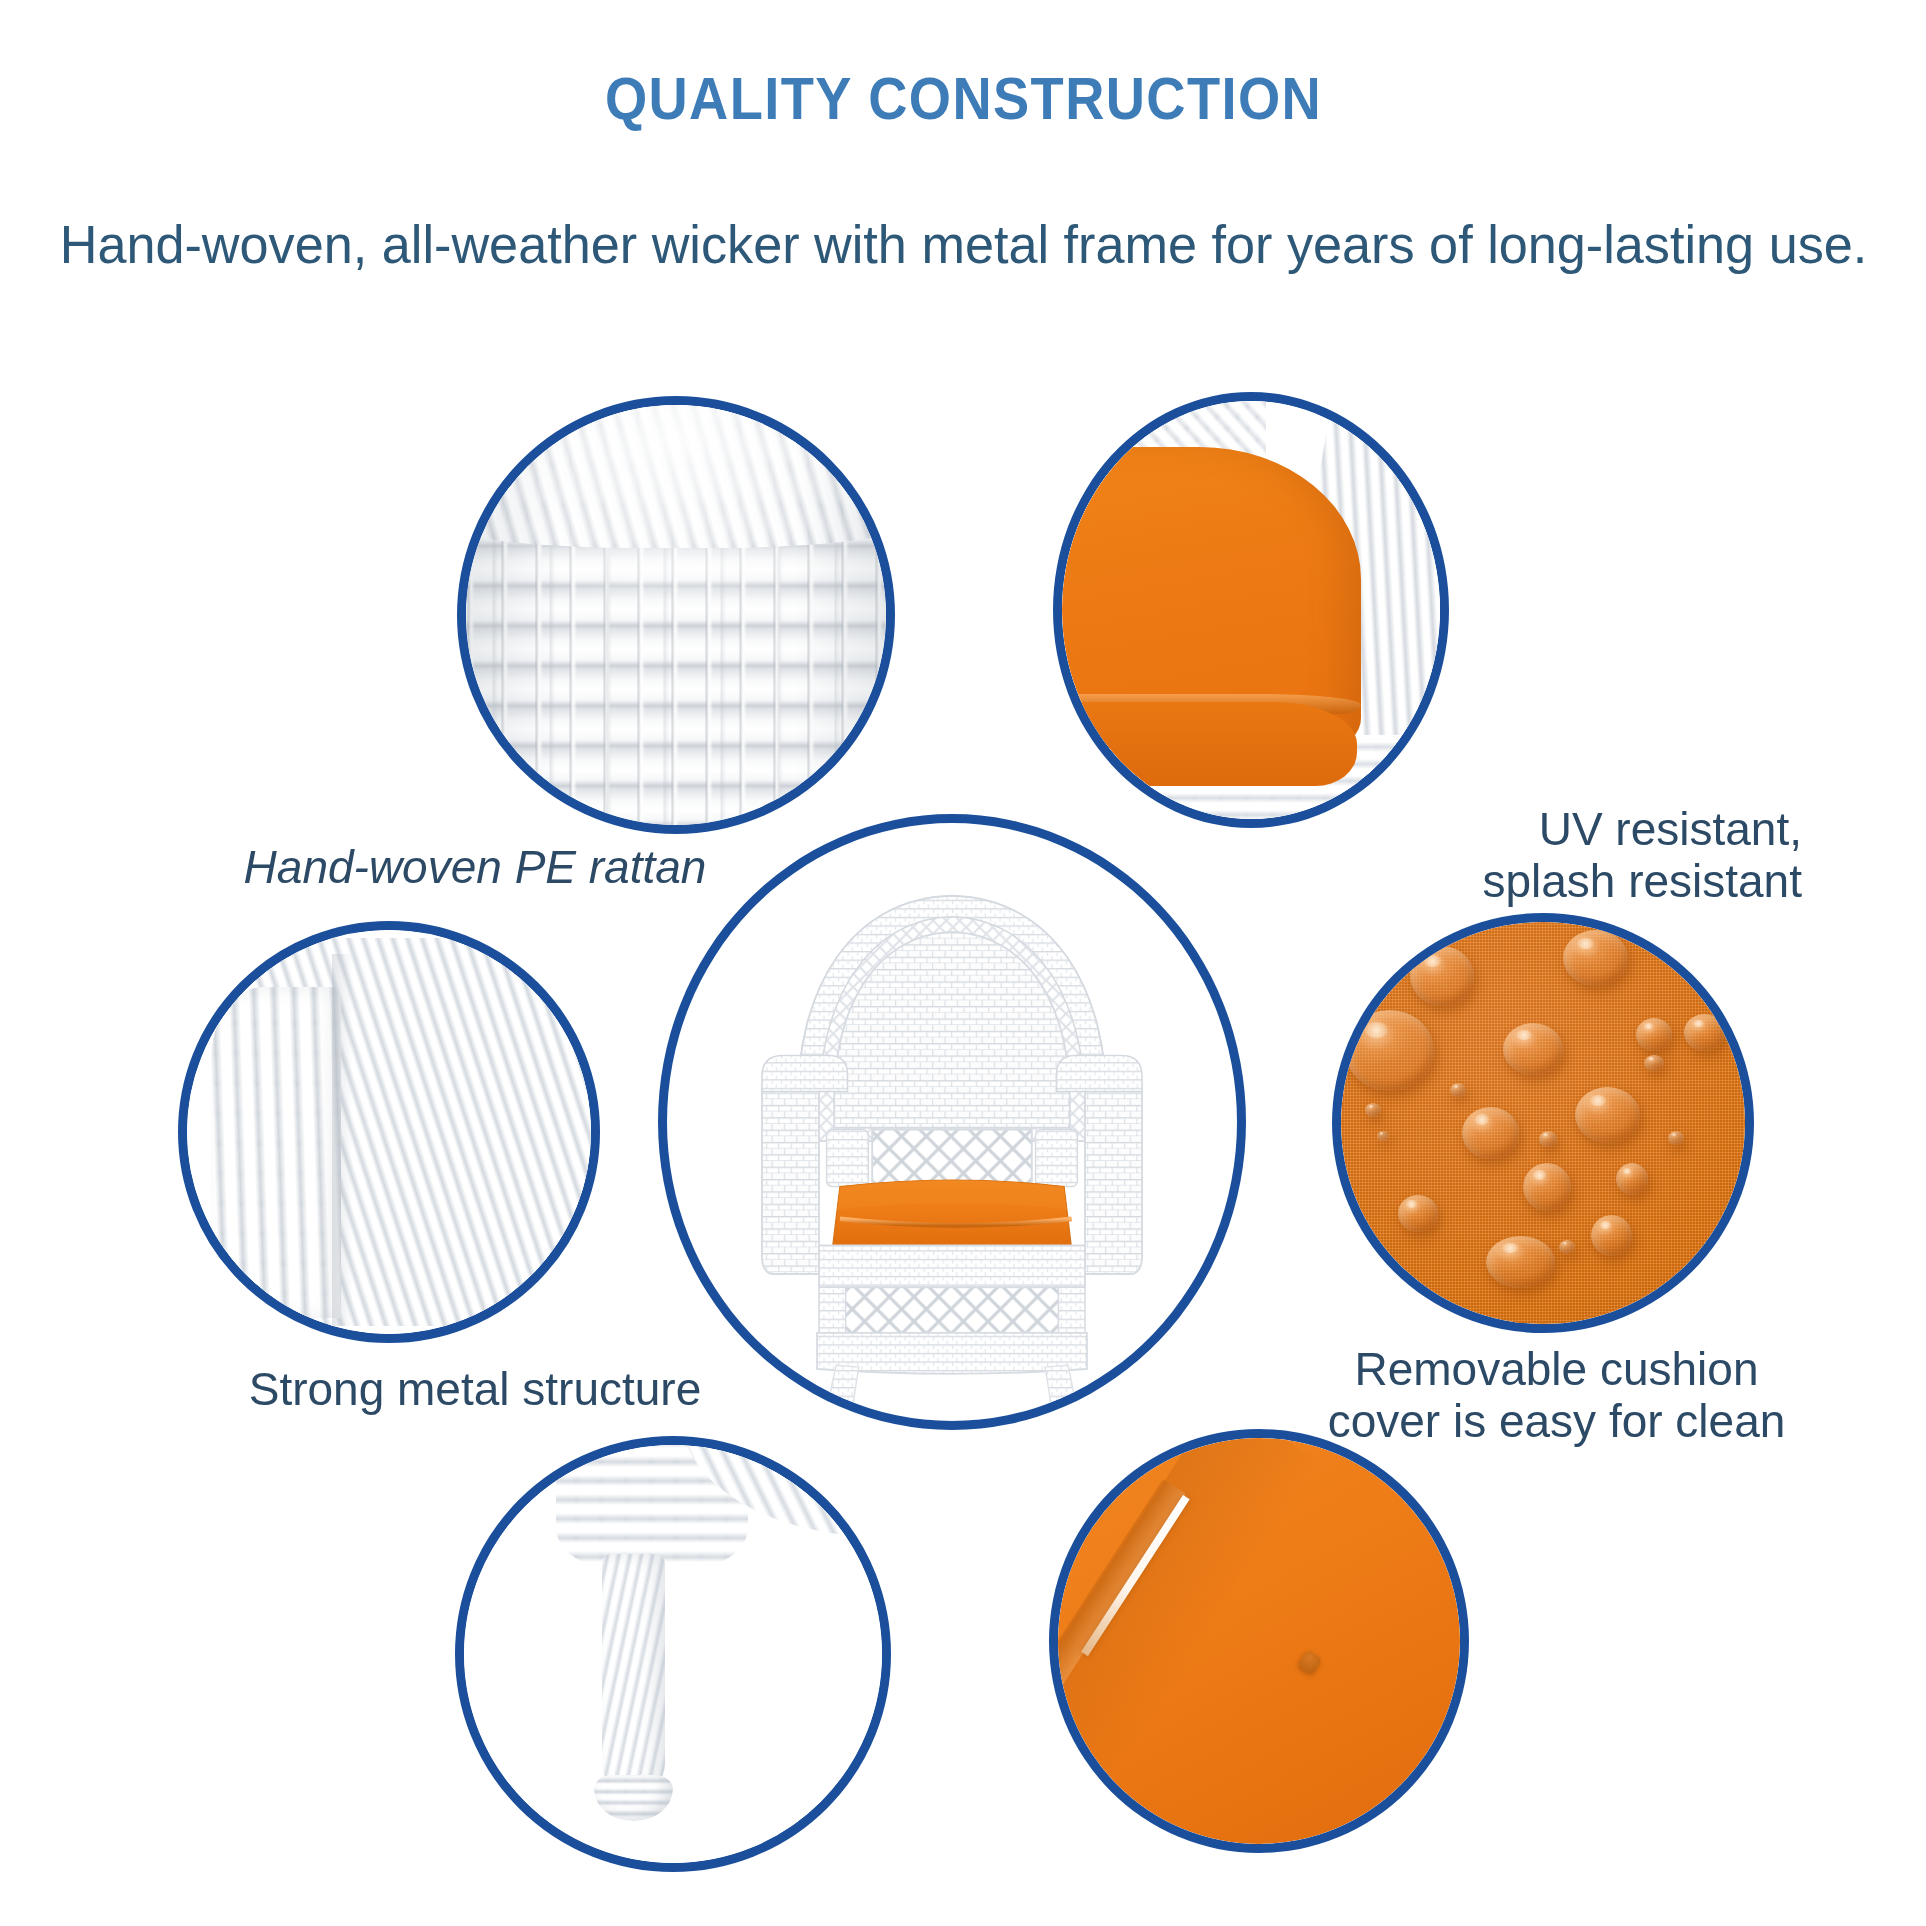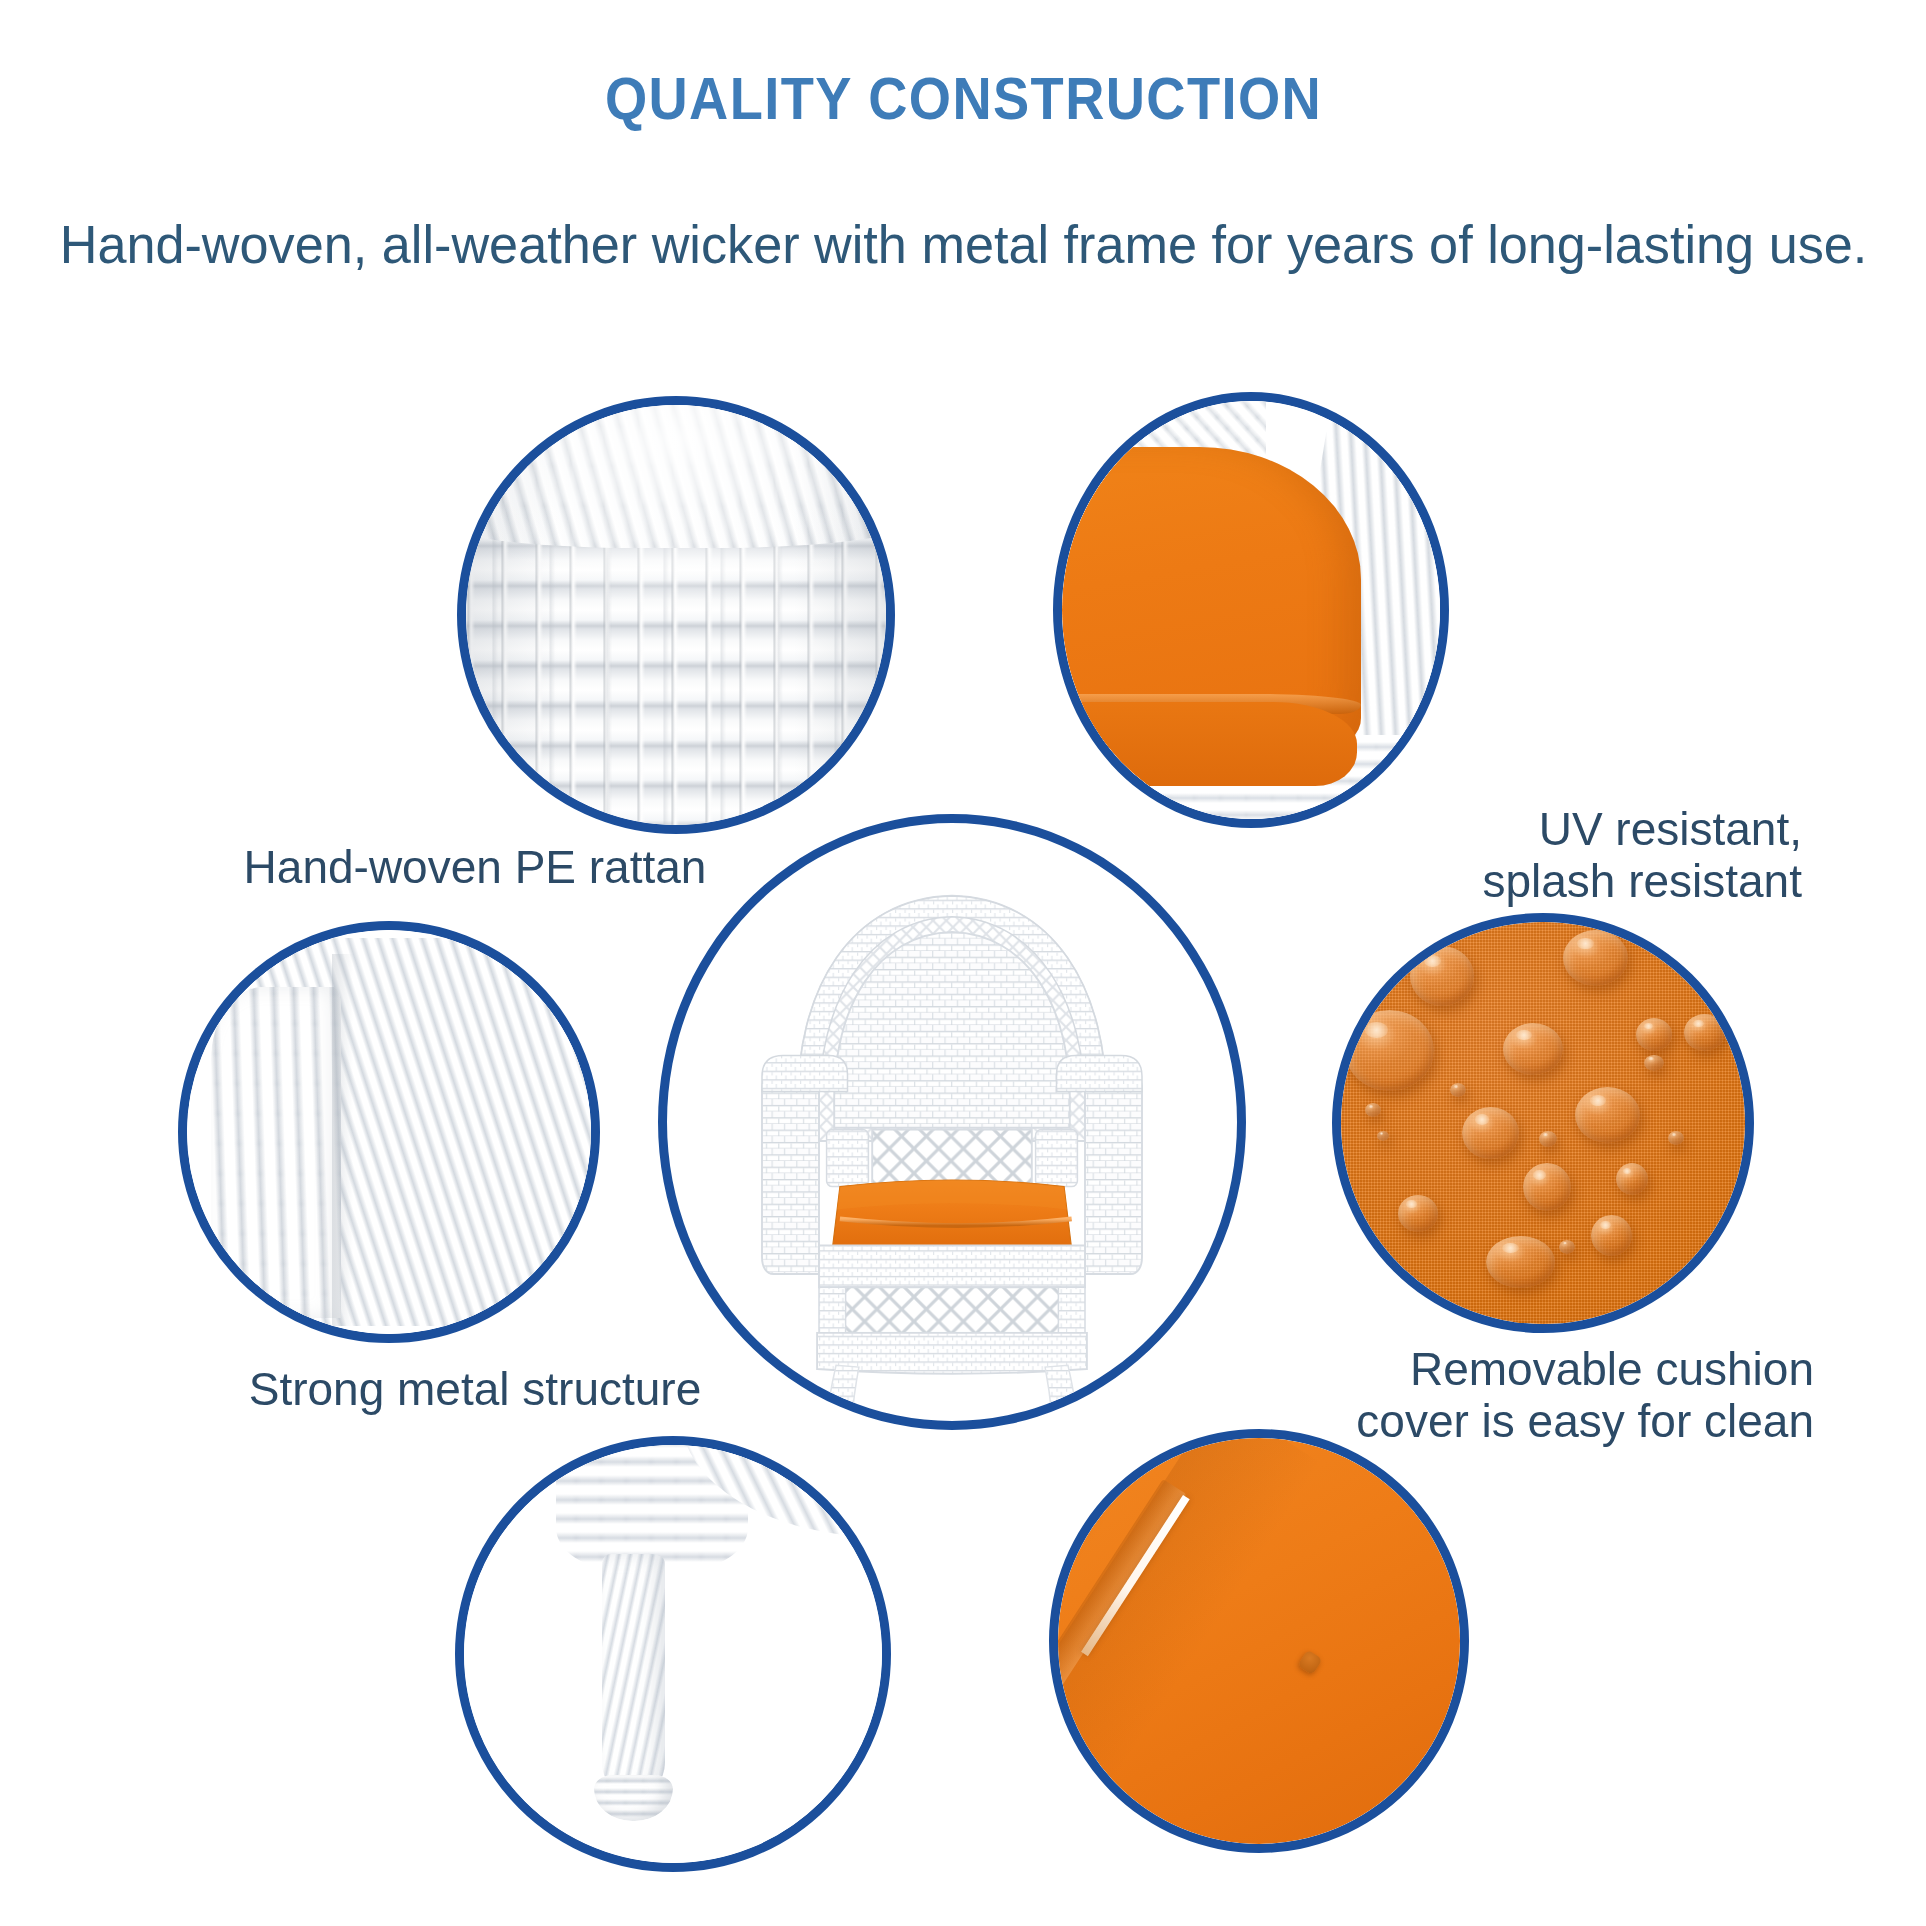--- a/index.html
+++ b/index.html
@@ -318,21 +318,21 @@
 <div id="page-subtitle">Hand-woven, all-weather wicker with metal frame for years of long-lasting use.</div>
 
 <div class="feature-circle" id="circle-rattan" style="left:457px; top:396px; width:438px; height:438px;">
   <div class="circle-media">
     <div class="wicker-basket"></div>
     <div class="wicker-basket-top"></div>
     <div class="shade"></div>
   </div>
 </div>
 
-<div class="feature-label" style="left:178px; top:842px; width:594px;">Hand-woven PE rattan</div>
+<div class="feature-label" style="left:178px; top:842px; width:594px;font-style:italic;">Hand-woven PE rattan</div>
 
 <div class="feature-circle" id="circle-cushion" style="left:1053px; top:392px; width:396px; height:436px;">
   <div class="circle-media">
     <div class="cushion-scene">
       <div class="back-wicker"></div>
       <div class="side-wicker"></div>
       <div class="bottom-wicker"></div>
       <div class="cushion-body"></div>
       <div class="cushion-welt"></div>
       <div class="cushion-skirt"></div>
@@ -376,21 +376,21 @@
       <div class="drop" style="left:27%;  top:40%;  width:4%;  height:3.5%;"></div>
       <div class="drop" style="left:6%;   top:45%;  width:4%;  height:3.5%;"></div>
       <div class="drop" style="left:9%;   top:52%;  width:3%;  height:2.6%;"></div>
       <div class="drop" style="left:49%;  top:52%;  width:4.5%;height:4%;"></div>
       <div class="drop" style="left:54%;  top:79%;  width:4%; height:3.5%;"></div>
       <div class="drop" style="left:36%;  top:78%;  width:17%; height:13%;"></div>
     </div>
   </div>
 </div>
 
-<div class="feature-label" style="left:1299px; top:1344px; width:515px;text-align:right;">Removable cushion
+<div class="feature-label" style="left:1299px; top:1344px; width:515px;">Removable cushion
 cover is easy for clean</div>
 
 <div class="feature-circle" id="circle-leg" style="left:455px; top:1436px; width:436px; height:436px;">
   <div class="circle-media">
     <div class="leg-scene">
       <div class="apron"></div>
       <div class="skirt"></div>
       <div class="leg"></div>
       <div class="foot"></div>
     </div>

